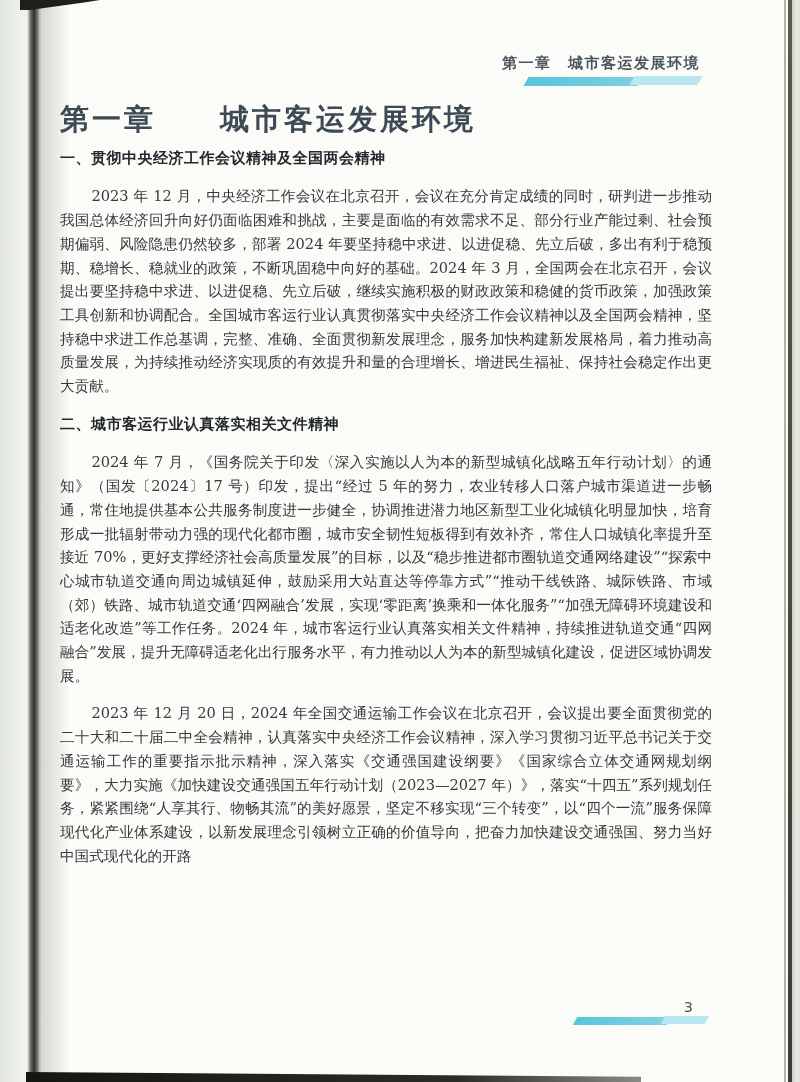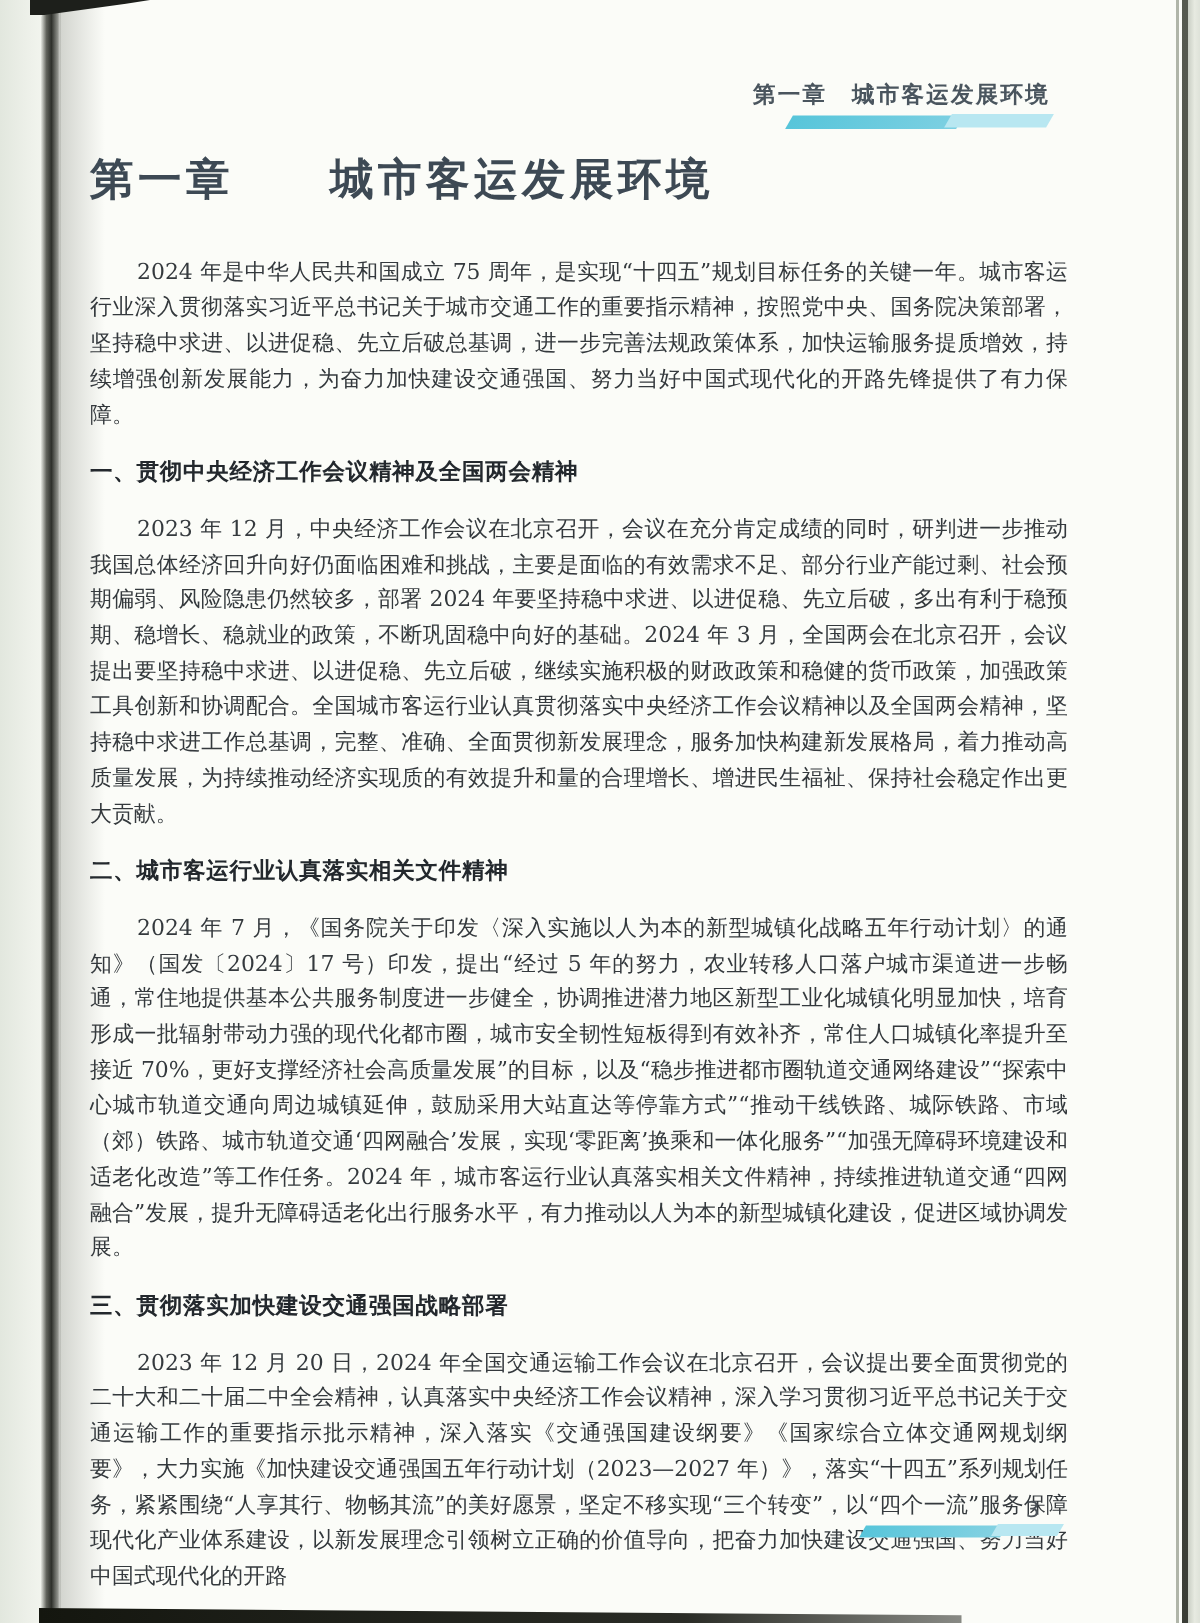--- a/index.html
+++ b/index.html
@@ -76,29 +76,27 @@
   <div class="header-label">第一章　城市客运发展环境</div>
   <div class="header-bar">
     <span class="accent-dark"></span>
     <span class="accent-light"></span>
   </div>
 </div>
 
 <div class="content">
   <h1 class="chapter-title">第一章　　城市客运发展环境</h1>
 
-  <p class="para para-intro">2024 年是中华人民共和国成立 75 周年，是实现“十四五”规划目标任务的关键一年。城市客运行业深入贯彻落实习近平总书记关于城市交通工作的重要指示精神，按照党中央、国务院决策部署，坚持稳中求进、以进促稳、先立后破总基调，进一步完善法规政策体系，加快运输服务提质增效，持续增强创新发展能力，为奋力加快建设交通强国、努力当好中国式现代化的开路先锋提供了有力保障。</p>
 
   <h2 class="sec-heading">一、贯彻中央经济工作会议精神及全国两会精神</h2>
   <p class="para sec-para">2023 年 12 月，中央经济工作会议在北京召开，会议在充分肯定成绩的同时，研判进一步推动我国总体经济回升向好仍面临困难和挑战，主要是面临的有效需求不足、部分行业产能过剩、社会预期偏弱、风险隐患仍然较多，部署 2024 年要坚持稳中求进、以进促稳、先立后破，多出有利于稳预期、稳增长、稳就业的政策，不断巩固稳中向好的基础。2024 年 3 月，全国两会在北京召开，会议提出要坚持稳中求进、以进促稳、先立后破，继续实施积极的财政政策和稳健的货币政策，加强政策工具创新和协调配合。全国城市客运行业认真贯彻落实中央经济工作会议精神以及全国两会精神，坚持稳中求进工作总基调，完整、准确、全面贯彻新发展理念，服务加快构建新发展格局，着力推动高质量发展，为持续推动经济实现质的有效提升和量的合理增长、增进民生福祉、保持社会稳定作出更大贡献。</p>
 
   <h2 class="sec-heading">二、城市客运行业认真落实相关文件精神</h2>
   <p class="para sec-para">2024 年 7 月，《国务院关于印发〈深入实施以人为本的新型城镇化战略五年行动计划〉的通知》（国发〔2024〕17 号）印发，提出“经过 5 年的努力，农业转移人口落户城市渠道进一步畅通，常住地提供基本公共服务制度进一步健全，协调推进潜力地区新型工业化城镇化明显加快，培育形成一批辐射带动力强的现代化都市圈，城市安全韧性短板得到有效补齐，常住人口城镇化率提升至接近 70%，更好支撑经济社会高质量发展”的目标，以及“稳步推进都市圈轨道交通网络建设”“探索中心城市轨道交通向周边城镇延伸，鼓励采用大站直达等停靠方式”“推动干线铁路、城际铁路、市域（郊）铁路、城市轨道交通‘四网融合’发展，实现‘零距离’换乘和一体化服务”“加强无障碍环境建设和适老化改造”等工作任务。2024 年，城市客运行业认真落实相关文件精神，持续推进轨道交通“四网融合”发展，提升无障碍适老化出行服务水平，有力推动以人为本的新型城镇化建设，促进区域协调发展。</p>
 
-  <h2 class="sec-heading">三、贯彻落实加快建设交通强国战略部署</h2>
   <p class="para sec-para">2023 年 12 月 20 日，2024 年全国交通运输工作会议在北京召开，会议提出要全面贯彻党的二十大和二十届二中全会精神，认真落实中央经济工作会议精神，深入学习贯彻习近平总书记关于交通运输工作的重要指示批示精神，深入落实《交通强国建设纲要》《国家综合立体交通网规划纲要》，大力实施《加快建设交通强国五年行动计划（2023—2027 年）》，落实“十四五”系列规划任务，紧紧围绕“人享其行、物畅其流”的美好愿景，坚定不移实现“三个转变”，以“四个一流”服务保障现代化产业体系建设，以新发展理念引领树立正确的价值导向，把奋力加快建设交通强国、努力当好中国式现代化的开路</p>
 </div>
 
 <div class="page-footer">
   <div class="page-number">3</div>
   <div class="footer-bar">
     <span class="accent-dark"></span>
     <span class="accent-light"></span>
   </div>
 </div>

